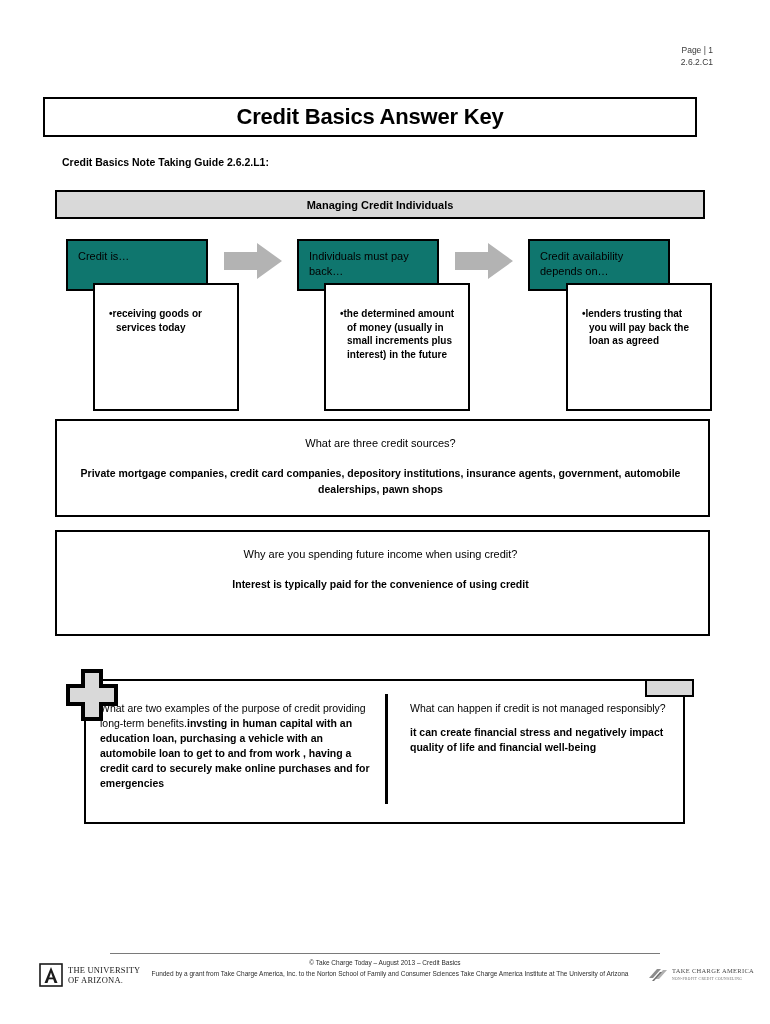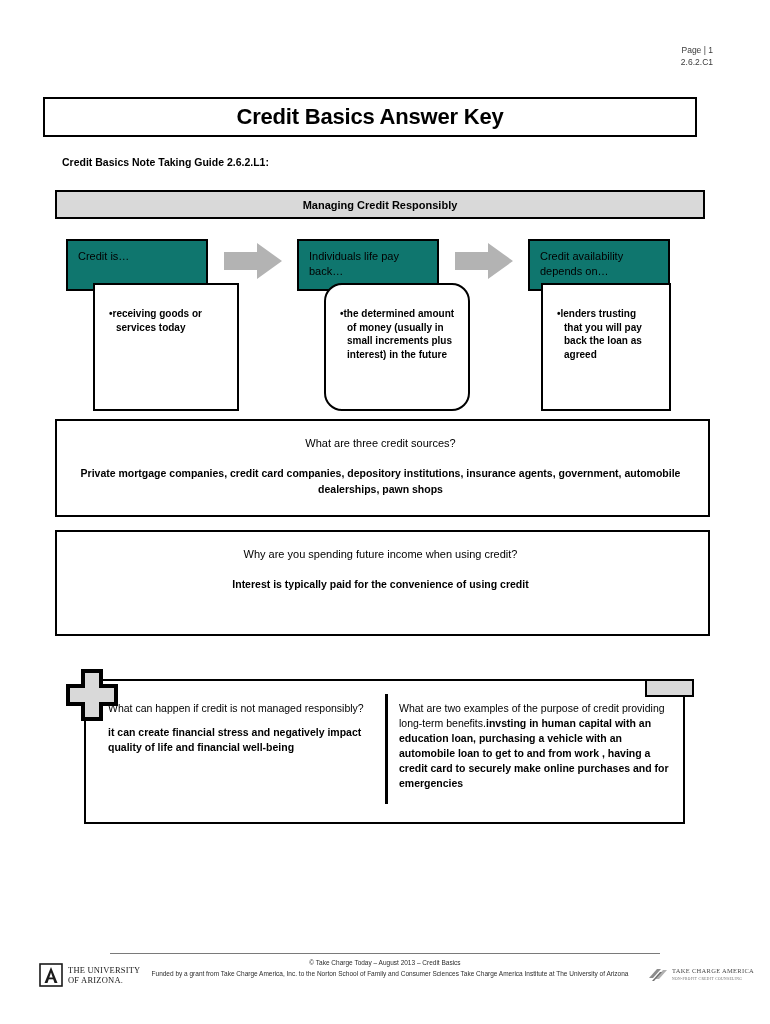--- a/index.html
+++ b/index.html
@@ -122,26 +122,26 @@
     z-index: 4;
   }
 
   
   .head-1 { left: 66px;  top: 239px; width: 142px; height: 52px; }
   .body-1 { left: 93px;  top: 283px; width: 146px; height: 128px; }
   .arrow-1 { left: 224px; top: 243px; width: 58px; height: 36px; }
 
   
   .head-2 { left: 297px; top: 239px; width: 142px; height: 52px; }
-  .body-2 { left: 324px; top: 283px; width: 146px; height: 128px; border-radius: 18px; }
+  .body-2 { left: 324px; top: 283px; width: 146px; height: 128px; }
   .arrow-2 { left: 455px; top: 243px; width: 58px; height: 36px; }
 
   
   .head-3 { left: 528px; top: 239px; width: 142px; height: 52px; }
-  .body-3 { left: 541px; top: 283px; width: 130px; height: 128px; }
+  .body-3 { left: 566px; top: 283px; width: 146px; height: 128px; }
 
   
   .qpanel {
     position: absolute;
     border: 2.5px solid #000;
     box-sizing: border-box;
     background: #fff;
     text-align: center;
     padding: 14px 16px 10px 12px;
   }
@@ -312,35 +312,35 @@
     <div>2.6.2.C1</div>
   </div>
 
   <div class="title-box">
     <span class="title-text">Credit Basics Answer Key</span>
   </div>
 
   <div class="subtitle">Credit Basics Note Taking Guide 2.6.2.L1:</div>
 
   <div class="banner">
-    <span>Managing Credit Responsibly</span>
+    <span>Managing Credit Individuals</span>
   </div>
 
   <div class="flow">
 
     <div class="flow-head head-1">Credit is…</div>
     <div class="flow-body body-1">
       <span class="bullet-line">•receiving goods or services today</span>
     </div>
 
     <svg class="arrow arrow-1" viewBox="0 0 58 36">
       <polygon points="0,9 33,9 33,0 58,18 33,36 33,27 0,27" fill="#b3b3b3"></polygon>
     </svg>
 
-    <div class="flow-head head-2">Individuals life pay back…</div>
+    <div class="flow-head head-2">Individuals must pay back…</div>
     <div class="flow-body body-2">
       <span class="bullet-line">•the determined amount of money (usually in small increments plus interest) in the future</span>
     </div>
 
     <svg class="arrow arrow-2" viewBox="0 0 58 36">
       <polygon points="0,9 33,9 33,0 58,18 33,36 33,27 0,27" fill="#b3b3b3"></polygon>
     </svg>
 
     <div class="flow-head head-3">Credit availability depends on…</div>
     <div class="flow-body body-3">
@@ -354,25 +354,25 @@
   </div>
 
   <div class="qpanel panel-future">
     <span class="q">Why are you spending future income when using credit?</span>
     <span class="a">Interest is typically paid for the convenience of using credit</span>
   </div>
 
   <div class="bottom-panel"></div>
 
   <div class="bottom-cols">
+    <div class="bcol bcol-left">
+      <span class="q-inline">What are two examples of the purpose of credit providing long-term benefits.</span><span class="a-inline">invsting in human capital with an education loan, purchasing a vehicle with an automobile loan to get to and from work , having a credit card to securely make online purchases and for emergencies</span>
+    </div>
     <div class="bcol bcol-right">
       <span class="q-inline">What can happen if credit is not managed responsibly?</span><span class="a-inline">it can create financial stress and negatively impact quality of life and financial well-being</span>
-    </div>
-    <div class="bcol bcol-left">
-      <span class="q-inline">What are two examples of the purpose of credit providing long-term benefits.</span><span class="a-inline">invsting in human capital with an education loan, purchasing a vehicle with an automobile loan to get to and from work , having a credit card to securely make online purchases and for emergencies</span>
     </div>
   </div>
 
   <div class="divider"></div>
 
   <svg class="plus-deco" viewBox="0 0 52 52">
     <polygon points="17,2 35,2 35,17 50,17 50,35 35,35 35,50 17,50 17,35 2,35 2,17 17,17" fill="#d9d9d9" stroke="#000" stroke-width="4"></polygon>
   </svg>
 
   <div class="tab-deco"></div>

